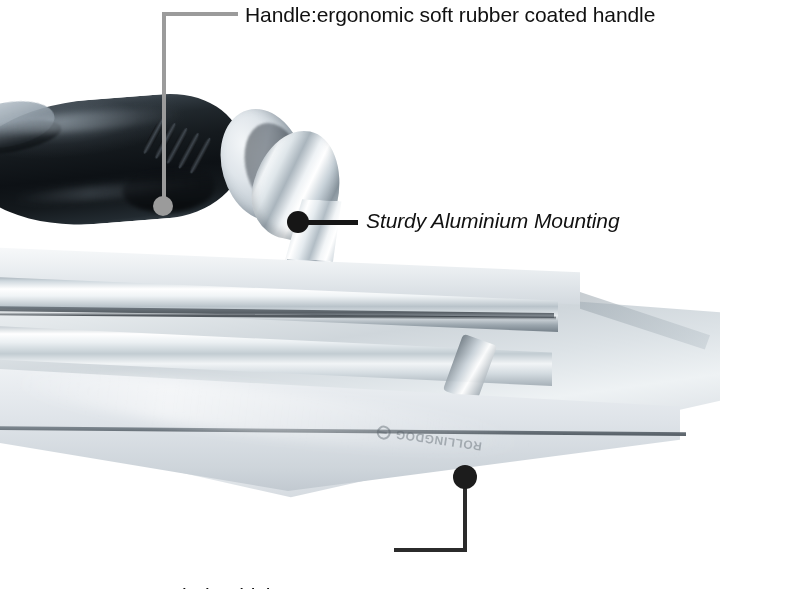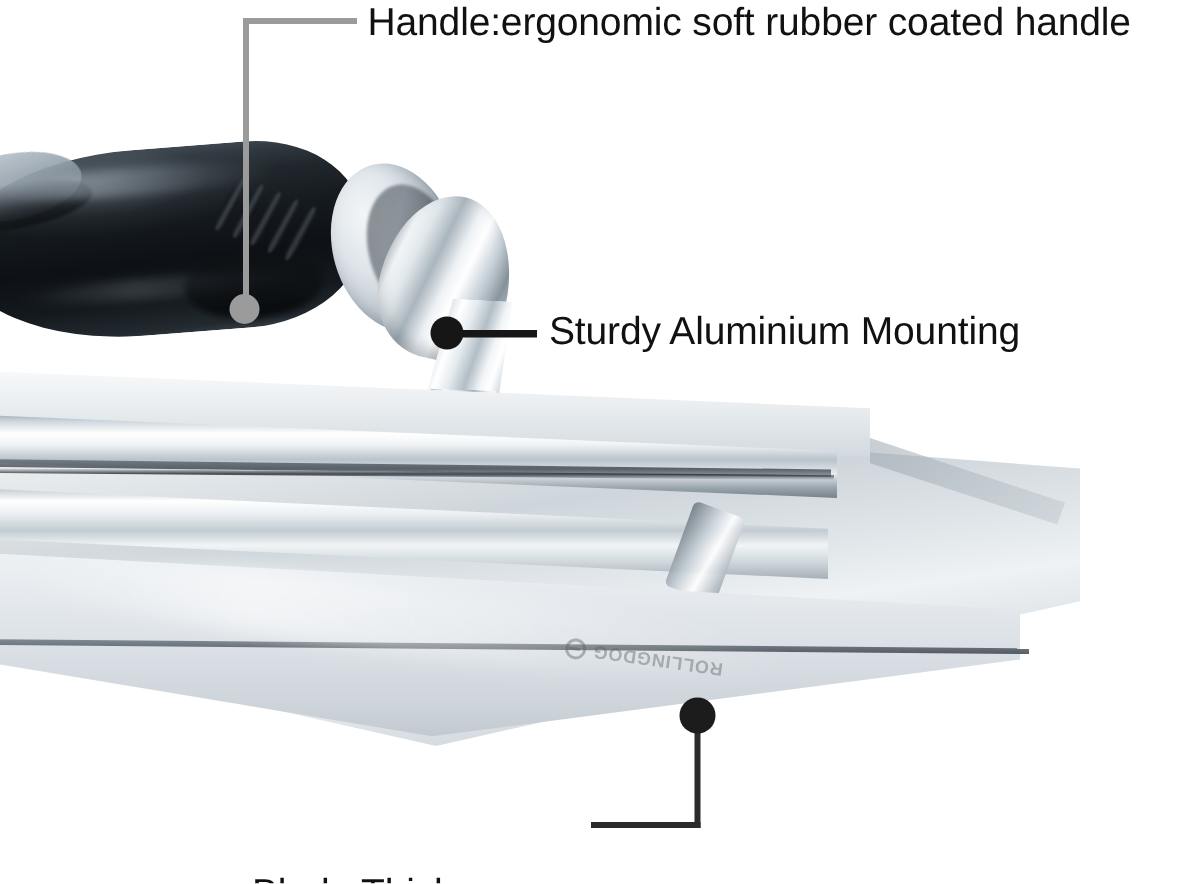--- a/index.html
+++ b/index.html
@@ -377,21 +377,21 @@
   }
 
   
   #callouts {
     position: absolute;
     inset: 0;
   }
   .callout-label {
     position: absolute;
     color: #111111;
-    font-size: 26px;
+    font-size: 21px;
     line-height: 25px;
     white-space: pre;
     letter-spacing: -0.1px;
   }
   .leader-h {
     position: absolute;
     height: 4px;
   }
   .leader-v {
     position: absolute;
@@ -404,21 +404,21 @@
 
   
   #c1-h  { left: 162px; top: 12px;  width: 76px;  background: #9b9b9b; }
   #c1-v  { left: 162px; top: 12px;  height: 195px; background: #9b9b9b; }
   #c1-dot{ left: 153px; top: 196px; width: 20px; height: 20px; background: #9b9b9b; }
   #c1-txt{ left: 245px; top: 2px; }
 
   
   #c2-h  { left: 296px; top: 220px; width: 62px;  background: #161616; height: 5px; }
   #c2-dot{ left: 287px; top: 211px; width: 22px; height: 22px; background: #161616; }
-  #c2-txt{ left: 366px; top: 208px; }
+  #c2-txt{ left: 366px; top: 208px; font-style: italic; }
 
   
   #c3-v  { left: 463px; top: 474px; height: 78px; background: #2b2b2b; }
   #c3-h  { left: 394px; top: 548px; width: 73px;  background: #2b2b2b; }
   #c3-dot{ left: 453px; top: 465px; width: 24px; height: 24px; background: #1c1c1c; }
   #c3-txt{ left: 168px; top: 533px; }
 </style>
 </head>
 <body>
 

